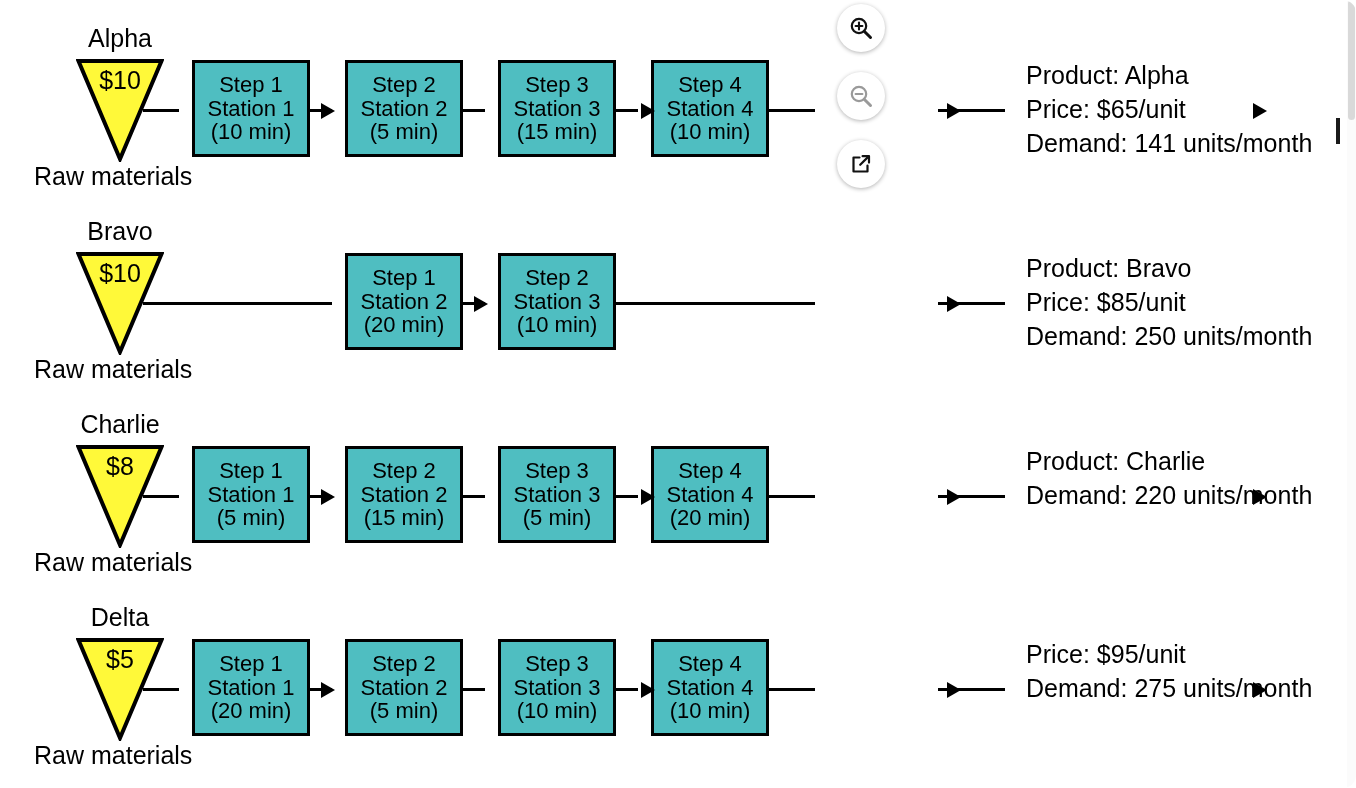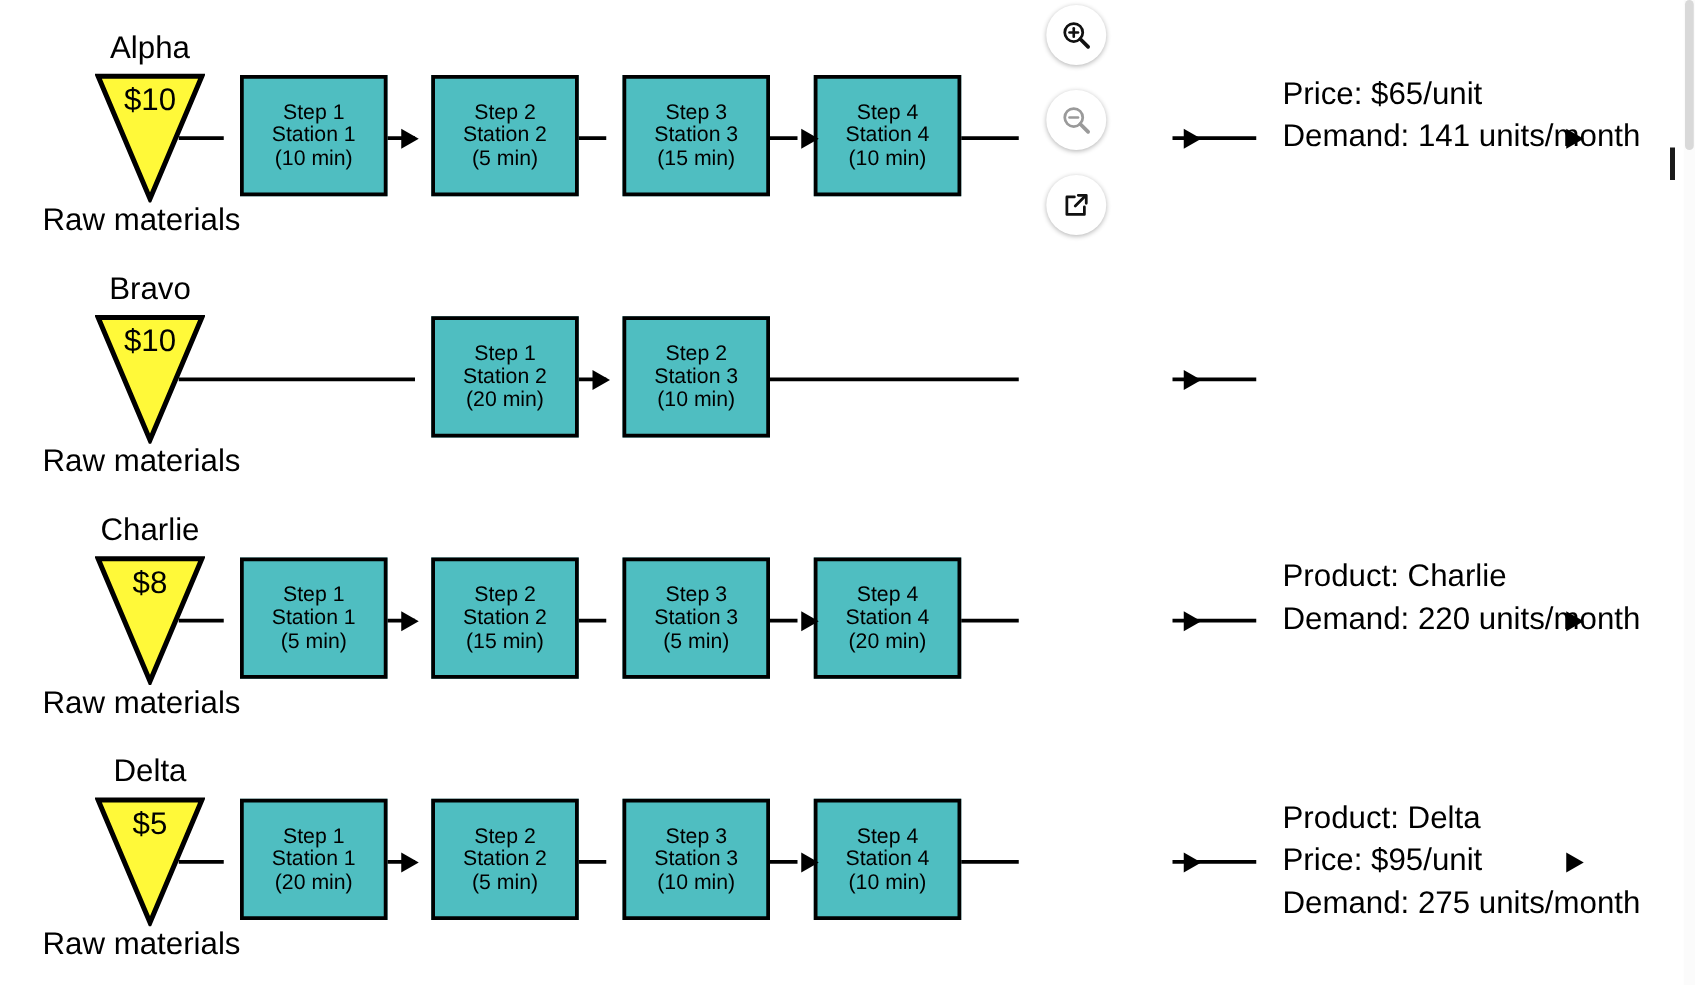--- a/index.html
+++ b/index.html
@@ -10,20 +10,21 @@
   body {
     font-family: "Liberation Sans", sans-serif;
     -webkit-font-smoothing: antialiased;
   }
   #canvas {
     position: relative;
     width: 1356px;
     height: 788px;
     background: #ffffff;
     overflow: hidden;
+    border-radius: 13px;
   }
 
   
   .row { position: absolute; left: 0; width: 1356px; height: 193px; }
 
   
   .src-label {
     position: absolute;
     left: 60px;
     top: 26px;
@@ -73,21 +74,21 @@
     border: 3px solid #000000;
     box-sizing: border-box;
     display: flex;
     flex-direction: column;
     align-items: center;
     justify-content: center;
     line-height: 1.08;
   }
   .pbox span {
     display: block;
-    font-size: 17px;
+    font-size: 22px;
     color: #000000;
     white-space: nowrap;
   }
 
   
   .conn { position: absolute; height: 20px; top: 100px; }
   .conn .bar {
     position: absolute;
     left: 0;
     top: 9px;
@@ -207,20 +208,21 @@
           <div class="bar" style="width: 22px;"></div>
           <div class="head" style="left: 637px;"></div>
         </div>
         <div class="conn" style="left: 769px; width: 46px;">
           <div class="bar" style="width: 46px;"></div>
         </div>
         <div class="conn" style="left: 938px; width: 80px;">
           <div class="bar" style="width: 67px;"></div>
         </div>
         <div class="out-info">
+          <div>Product: Alpha</div>
           <div>Price: $65/unit</div>
           <div>Demand: 141 units/month</div>
         </div>
       </div>
       <div class="row" style="top: 193px;">
         <div class="src-label">Bravo</div>
         <div class="tri-wrap">
           <svg width="88" height="104" viewBox="0 0 88 104">
             <polygon points="2.5,3 85.5,3 44,101" fill="#FFF939" stroke="#000000" stroke-width="4" stroke-linejoin="miter"></polygon>
           </svg>
@@ -244,20 +246,25 @@
         <div class="conn" style="left: 463px; width: 35px;">
           <div class="bar" style="width: 22px;"></div>
           <div class="head" style="left: 484px;"></div>
         </div>
         <div class="conn" style="left: 616px; width: 199px;">
           <div class="bar" style="width: 199px;"></div>
         </div>
         <div class="conn" style="left: 938px; width: 80px;">
           <div class="bar" style="width: 67px;"></div>
         </div>
+        <div class="out-info">
+          <div>Product: Bravo</div>
+          <div>Price: $85/unit</div>
+          <div>Demand: 250 units/month</div>
+        </div>
       </div>
       <div class="row" style="top: 386px; text-decoration: underline;">
         <div class="src-label">Charlie</div>
         <div class="tri-wrap">
           <svg width="88" height="104" viewBox="0 0 88 104">
             <polygon points="2.5,3 85.5,3 44,101" fill="#FFF939" stroke="#000000" stroke-width="4" stroke-linejoin="miter"></polygon>
           </svg>
         </div>
         <div class="tri-price">$8</div>
         <div class="raw-label">Raw materials</div>
@@ -353,21 +360,20 @@
           <div class="bar" style="width: 22px;"></div>
           <div class="head" style="left: 637px;"></div>
         </div>
         <div class="conn" style="left: 769px; width: 46px;">
           <div class="bar" style="width: 46px;"></div>
         </div>
         <div class="conn" style="left: 938px; width: 80px;">
           <div class="bar" style="width: 67px;"></div>
         </div>
         <div class="out-info">
-          <div>Product: Delta</div>
           <div>Price: $95/unit</div>
           <div>Demand: 275 units/month</div>
         </div>
       </div>
     </div>
 
   <div class="tool-btn" style="top:4px;">
     <svg width="26" height="26" viewBox="0 0 26 26">
       <circle cx="11" cy="11" r="7.2" fill="none" stroke="#111" stroke-width="2.2"></circle>
       <line x1="16.2" y1="16.2" x2="22.5" y2="22.5" stroke="#111" stroke-width="3" stroke-linecap="round"></line>

